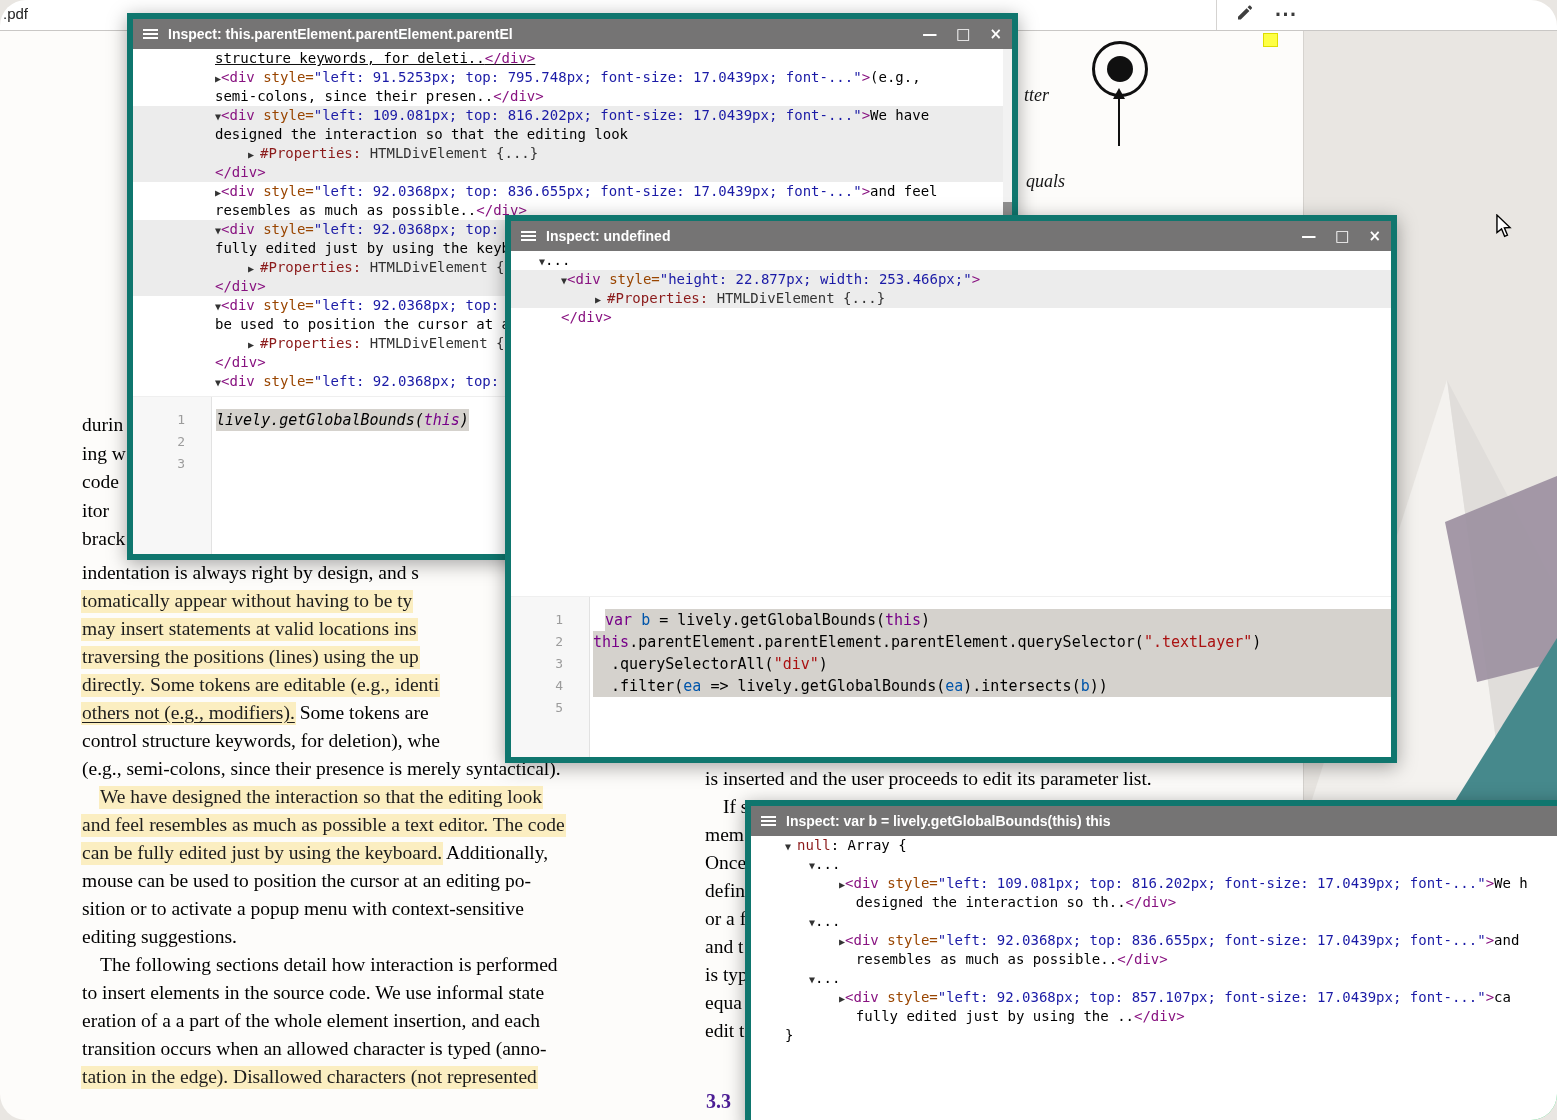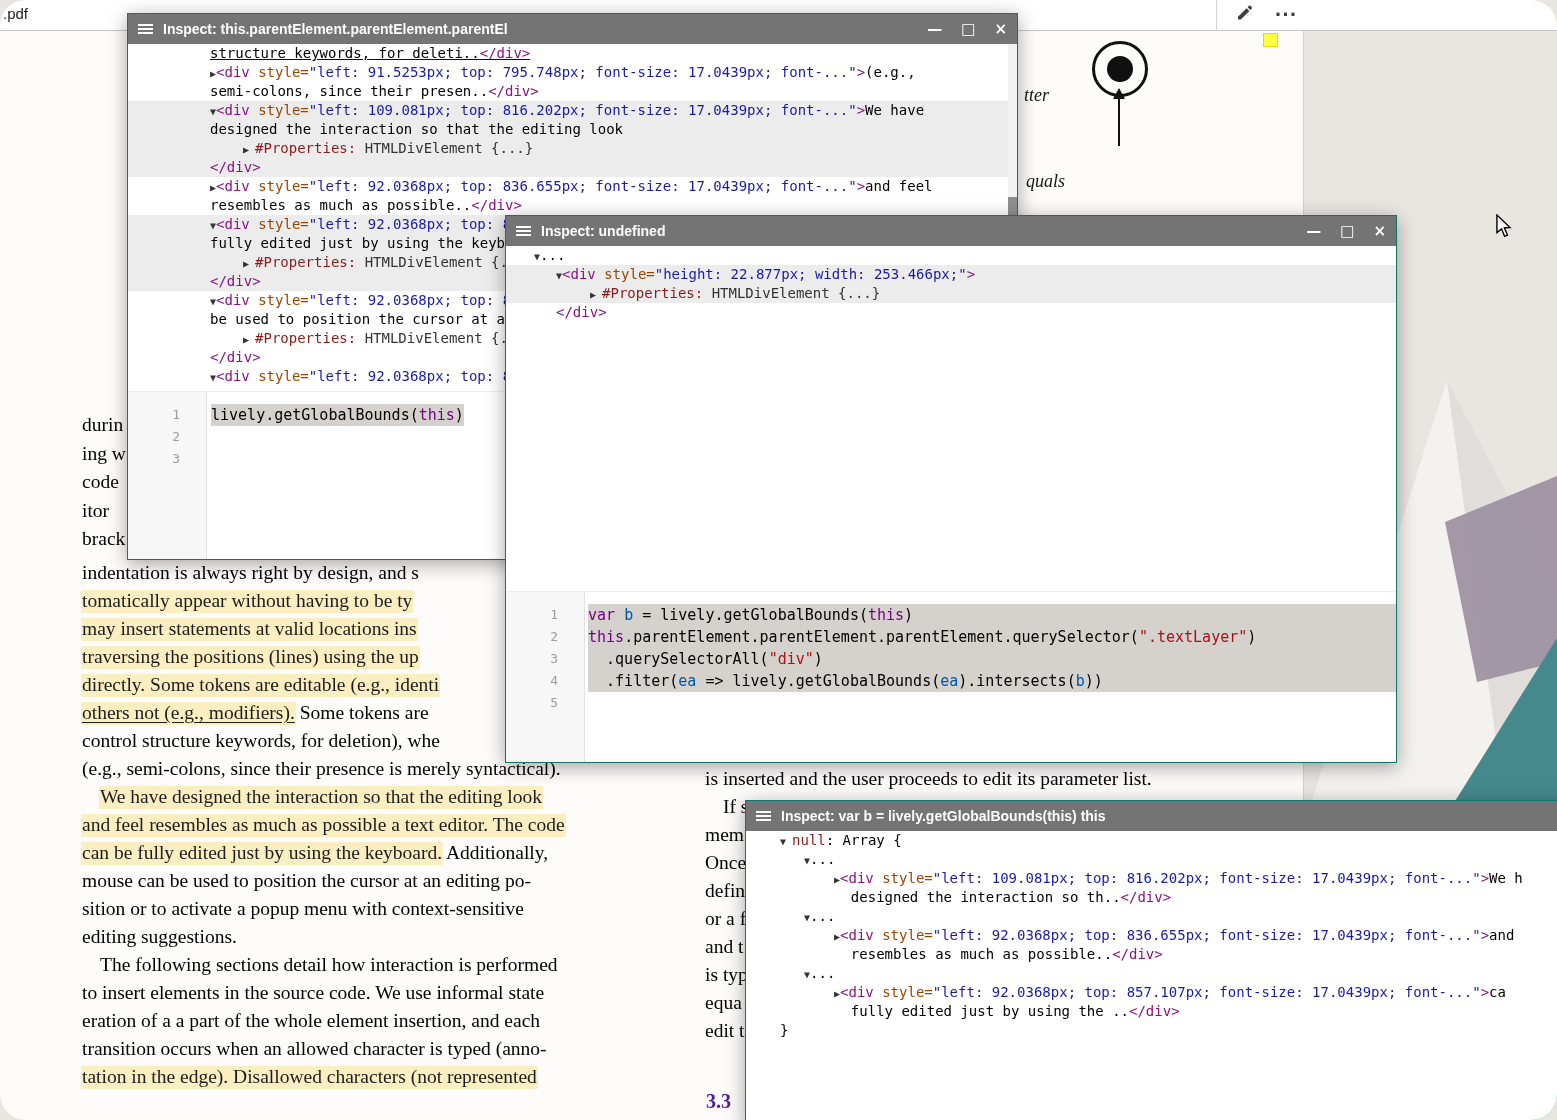--- a/index.html
+++ b/index.html
@@ -45,21 +45,21 @@
             background:#101010;border-radius:50%;}
   .bpmn-line{position:absolute;left:1118px;top:98px;width:2px;height:48px;background:#101010;z-index:2;}
   .bpmn-head{position:absolute;left:1113px;top:88px;width:0;height:0;z-index:2;
              border-left:6px solid transparent;border-right:6px solid transparent;
              border-bottom:11px solid #101010;}
   .dg-label{position:absolute;z-index:2;font:italic 18px "Liberation Serif",serif;color:#161616;}
   .dg-label-1{left:1024px;top:85px;}
   .dg-label-2{left:1026px;top:171px;}
 
   
-  .window{position:absolute;background:#22c55e;border:1px solid #0f766e;
+  .window{position:absolute;background:#22c55e;border:6px solid #0f766e;
           box-shadow:0 4px 18px rgba(0,0,0,.35);overflow:hidden;box-sizing:border-box;}
   .w1{left:127px;top:13px;width:891px;height:547px;z-index:10;}
   .w2{left:505px;top:215px;width:892px;height:548px;z-index:20;}
   .w3{left:745px;top:800px;width:880px;height:330px;z-index:30;}
 
   .titlebar{height:30px;background:#757474;display:flex;align-items:center;gap:10px;
             padding:0 10px;box-sizing:border-box;cursor:move;}
   .wtitle{color:#fff;font:bold 14px/30px "Liberation Sans",sans-serif;
           white-space:nowrap;overflow:hidden;}
   .burger{width:15px;height:12px;position:relative;display:inline-block;flex:0 0 15px;cursor:pointer;}
@@ -81,21 +81,21 @@
   .editor{position:absolute;left:0;right:0;bottom:0;box-sizing:border-box;padding-top:12px;
           font:15px/22px "DejaVu Sans Mono",monospace;color:#111;border-top:1px solid #efefef;
           background:linear-gradient(to right,#f7f7f7 0 78px,#e2e2e2 78px 79px,#fff 79px);overflow:hidden;}
   .w1ed{top:377px;}
   .w2ed{top:375px;}
   .editor .line{height:22px;display:flex;white-space:pre;}
   .gut{flex:0 0 78px;box-sizing:border-box;padding-right:26px;text-align:right;
        color:#9c9c9c;font-size:13px;}
   .editor .lc{flex:1 1 auto;}
   .editor .line.selrow .lc{background:#d5d2cd;}
-  .lc.selinl{flex:0 0 auto;background:#d5d2cd;}
+  .lc.selinl{flex:0 0 auto;background:#d5d2cd;font-style:italic;}
 
   .scrolltrack{position:absolute;right:0;top:30px;width:9px;height:347px;background:#f2f2f2;}
   .scrollthumb{position:absolute;right:0;top:183px;width:9px;height:38px;background:#8f8f8f;}
 
   
   .c-t,.c-txt{color:#000;}
   .c-tag{color:#881280;}
   .c-attr{color:#994500;}
   .c-val{color:#1a1aa6;}
   .c-prop{color:#8b1a1a;}
@@ -349,21 +349,21 @@
           <span class="lc" style="margin-left: 50px;"><span class="c-arw">▼</span><span class="c-tag">&lt;div </span><span class="c-attr">style=</span><span class="c-val">"height: 22.877px; width: 253.466px;"</span><span class="c-tag">&gt;</span></span>
         </div>
         <div class="line band">
           <span class="lc" style="margin-left: 84px;"><span class="c-arw">▶ </span><span class="c-prop">#Properties:</span><span class="c-obj"> HTMLDivElement {...}</span></span>
         </div>
         <div class="line">
           <span class="lc" style="margin-left: 50px;"><span class="c-tag">&lt;/div&gt;</span></span>
         </div>
       </div>
     <div class="editor w2ed">
-        <div class="line selrow"><span class="gut">1</span><span class="lc" style="margin-left: 4px;"><span class="c-kw">var</span><span class="c-t"> </span><span class="c-def">b</span><span class="c-t"> = lively.getGlobalBounds(</span><span class="c-kw">this</span><span class="c-t">)</span></span></div>
+        <div class="line selrow"><span class="gut">1</span><span class="lc" style="margin-left: 16px;"><span class="c-kw">var</span><span class="c-t"> </span><span class="c-def">b</span><span class="c-t"> = lively.getGlobalBounds(</span><span class="c-kw">this</span><span class="c-t">)</span></span></div>
         <div class="line selrow"><span class="gut">2</span><span class="lc" style="margin-left: 4px;"><span class="c-kw">this</span><span class="c-t">.parentElement.parentElement.parentElement.querySelector(</span><span class="c-str">".textLayer"</span><span class="c-t">)</span></span></div>
         <div class="line selrow"><span class="gut">3</span><span class="lc" style="margin-left: 4px;"><span class="c-t">  .querySelectorAll(</span><span class="c-str">"div"</span><span class="c-t">)</span></span></div>
         <div class="line selrow"><span class="gut">4</span><span class="lc" style="margin-left: 4px;"><span class="c-t">  .filter(</span><span class="c-def">ea</span><span class="c-t"> =&gt; lively.getGlobalBounds(</span><span class="c-def">ea</span><span class="c-t">).intersects(</span><span class="c-def">b</span><span class="c-t">))</span></span></div>
         <div class="line"><span class="gut">5</span><span class="lc" style="margin-left: 4px;"></span></div>
       </div>
   </section>
 
   <section class="window w3">
     <header class="titlebar">
       <span class="burger">

